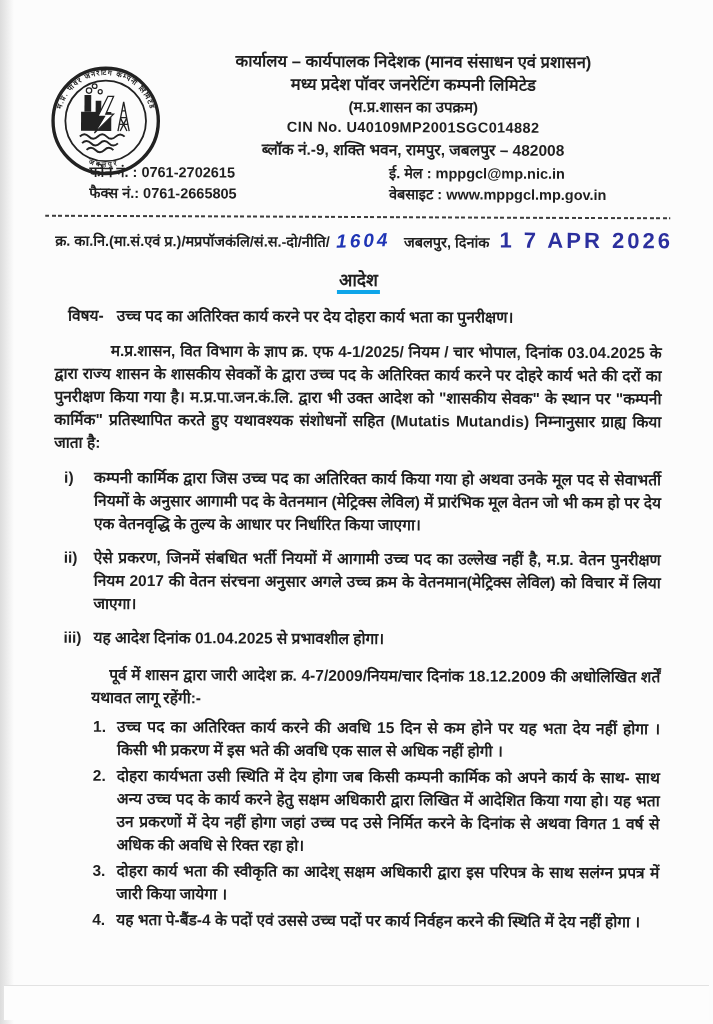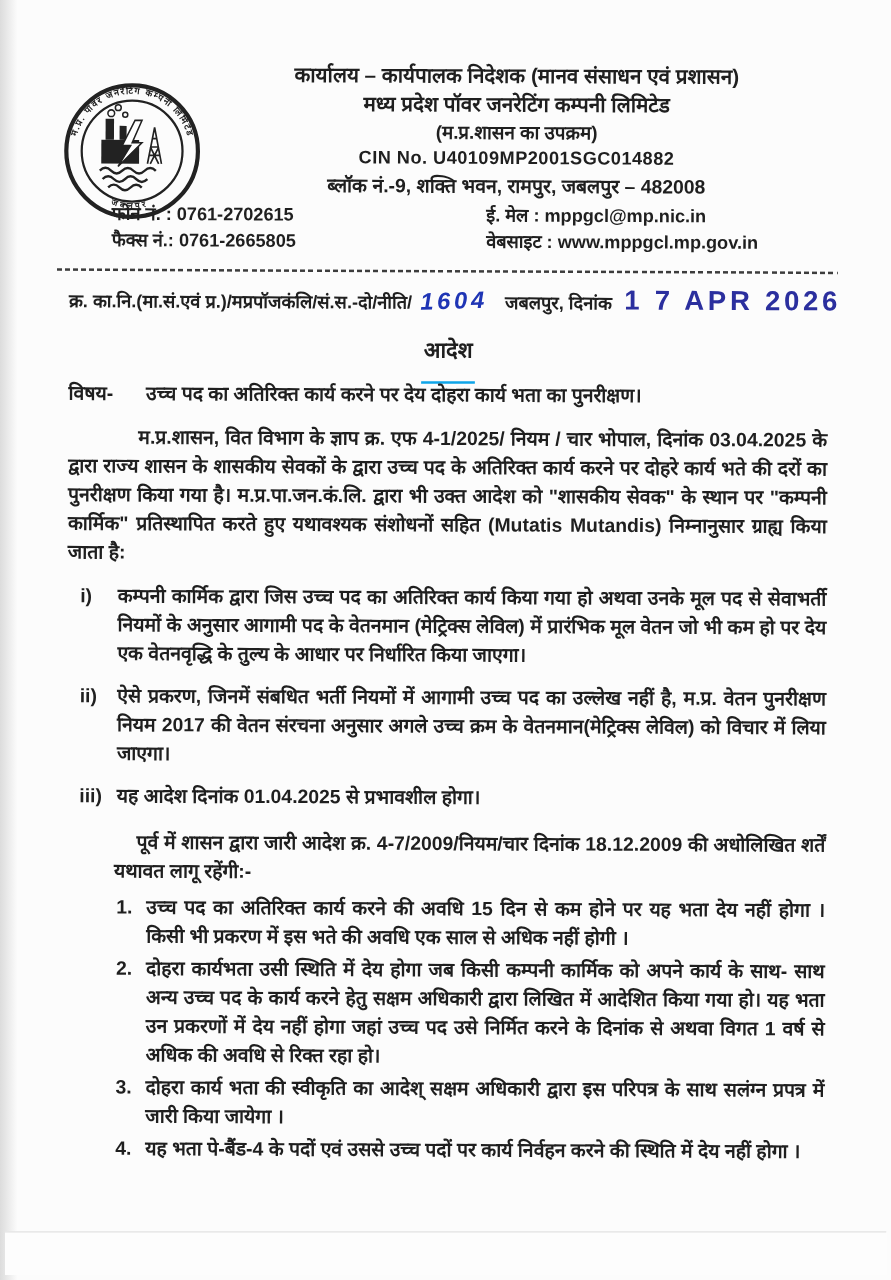--- a/index.html
+++ b/index.html
@@ -47,23 +47,23 @@
     background:repeating-linear-gradient(90deg,#3c3c3c 0 4px,transparent 4px 6.5px);}
 
   
   .ref-row{display:flex;align-items:baseline;margin-top:9px;font-weight:bold;font-size:14.5px;white-space:nowrap;}
   .ref-number{color:#1f35b5;font-size:19px;font-style:italic;letter-spacing:3px;margin:0 14px 0 6px;transform:rotate(-2deg);display:inline-block;}
   .place-date{margin-left:auto;}
   .stamp{color:#2b2f9e;font-size:22px;font-weight:bold;letter-spacing:3px;margin-left:10px;}
 
   
   .heading{margin:14px 0 0;text-align:center;font-size:17.5px;font-weight:bold;}
-  .heading span{border-bottom:2px solid #0ea5e9;padding:0 2px 15px;}
+  .heading span{border-bottom:4px solid #0ea5e9;padding:0 2px 0;}
   .subject-row{display:flex;margin-top:14px;font-size:15.5px;line-height:23px;}
-  .subject-label{font-weight:bold;flex:0 0 62px;}
+  .subject-label{font-weight:bold;flex:0 0 62px;text-align:center;}
   .subject-text{font-weight:bold;}
 
   .body-text{font-size:15.5px;line-height:23px;font-weight:bold;text-align:justify;}
   .intro{margin:12px 0 0;text-indent:56px;}
 
   .roman-list{margin:12px 0 0 10px;}
   .num-list{margin:6px 0 0 40px;}
   .li{display:flex;margin-bottom:11px;}
   .num-list .li{margin-bottom:3px;}
   .li .marker{flex:0 0 30px;}

